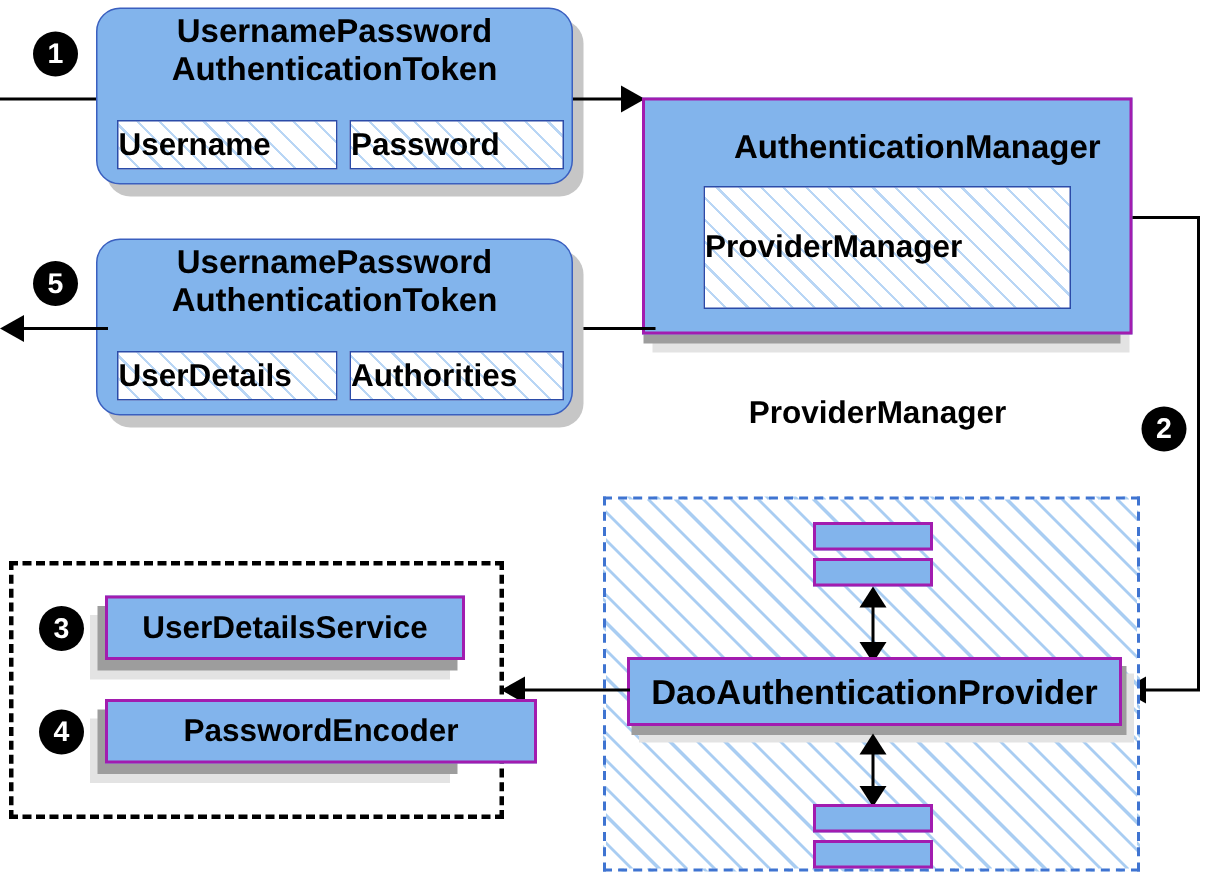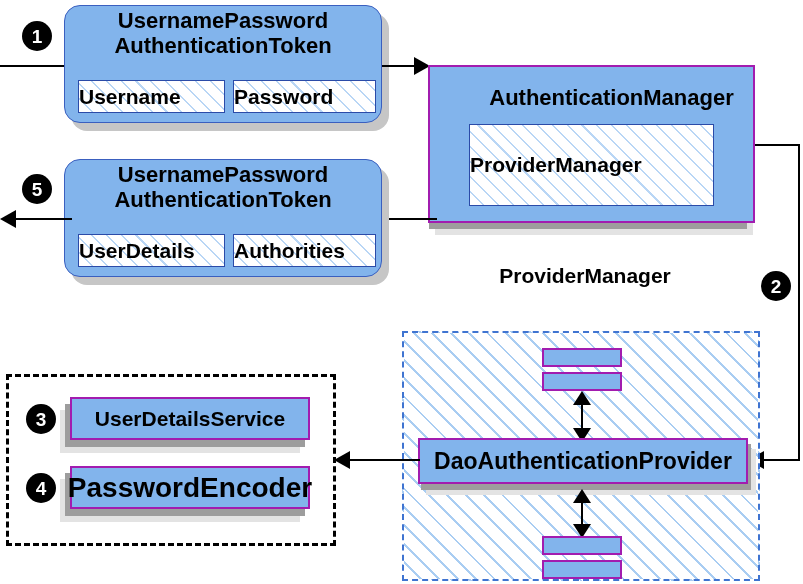--- a/index.html
+++ b/index.html
@@ -160,18 +160,18 @@
 
   <div class="shadow3d light" style="left:60px;top:410px;width:240px;height:43px;"></div>
   <div class="shadow3d" style="left:65px;top:404px;width:240px;height:43px;"></div>
   <div class="bluebox" style="left:70px;top:397px;width:240px;height:43px;font-size:21px;">
     <span>UserDetailsService</span>
   </div>
   <div class="marker" style="left:27px;top:405px;">3</div>
 
   <div class="shadow3d light" style="left:60px;top:479px;width:240px;height:43px;"></div>
   <div class="shadow3d" style="left:65px;top:473px;width:240px;height:43px;"></div>
-  <div class="bluebox" style="left:70px;top:466px;width:240px;height:43px;font-size:28px;">
+  <div class="bluebox" style="left:70px;top:466px;width:288px;height:43px;font-size:21px;">
     <span>PasswordEncoder</span>
   </div>
   <div class="marker" style="left:27px;top:474px;">4</div>
 
 </div>
 
 </body></html>

